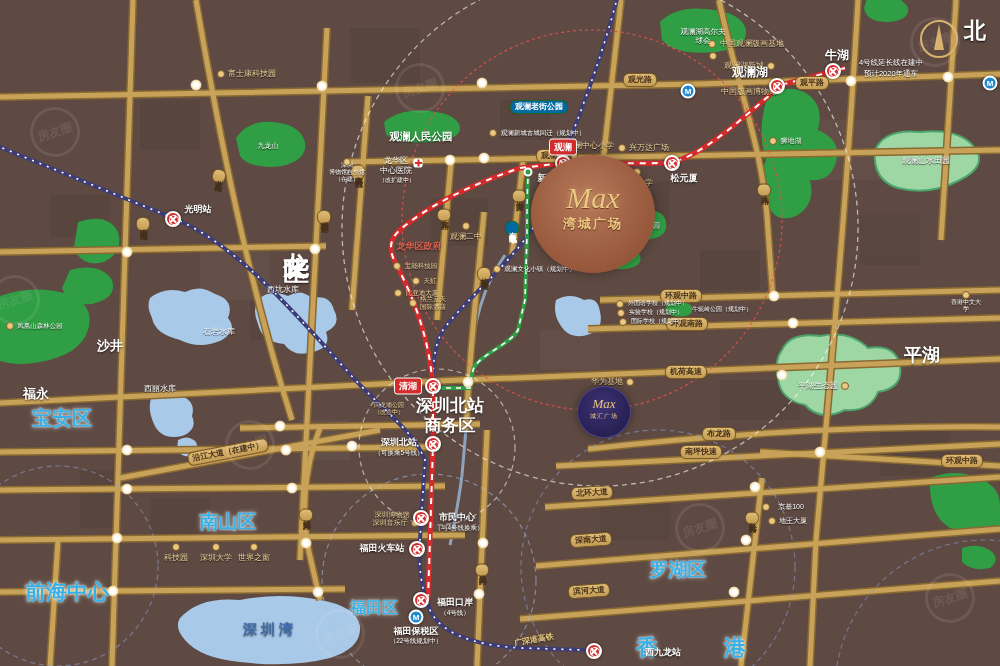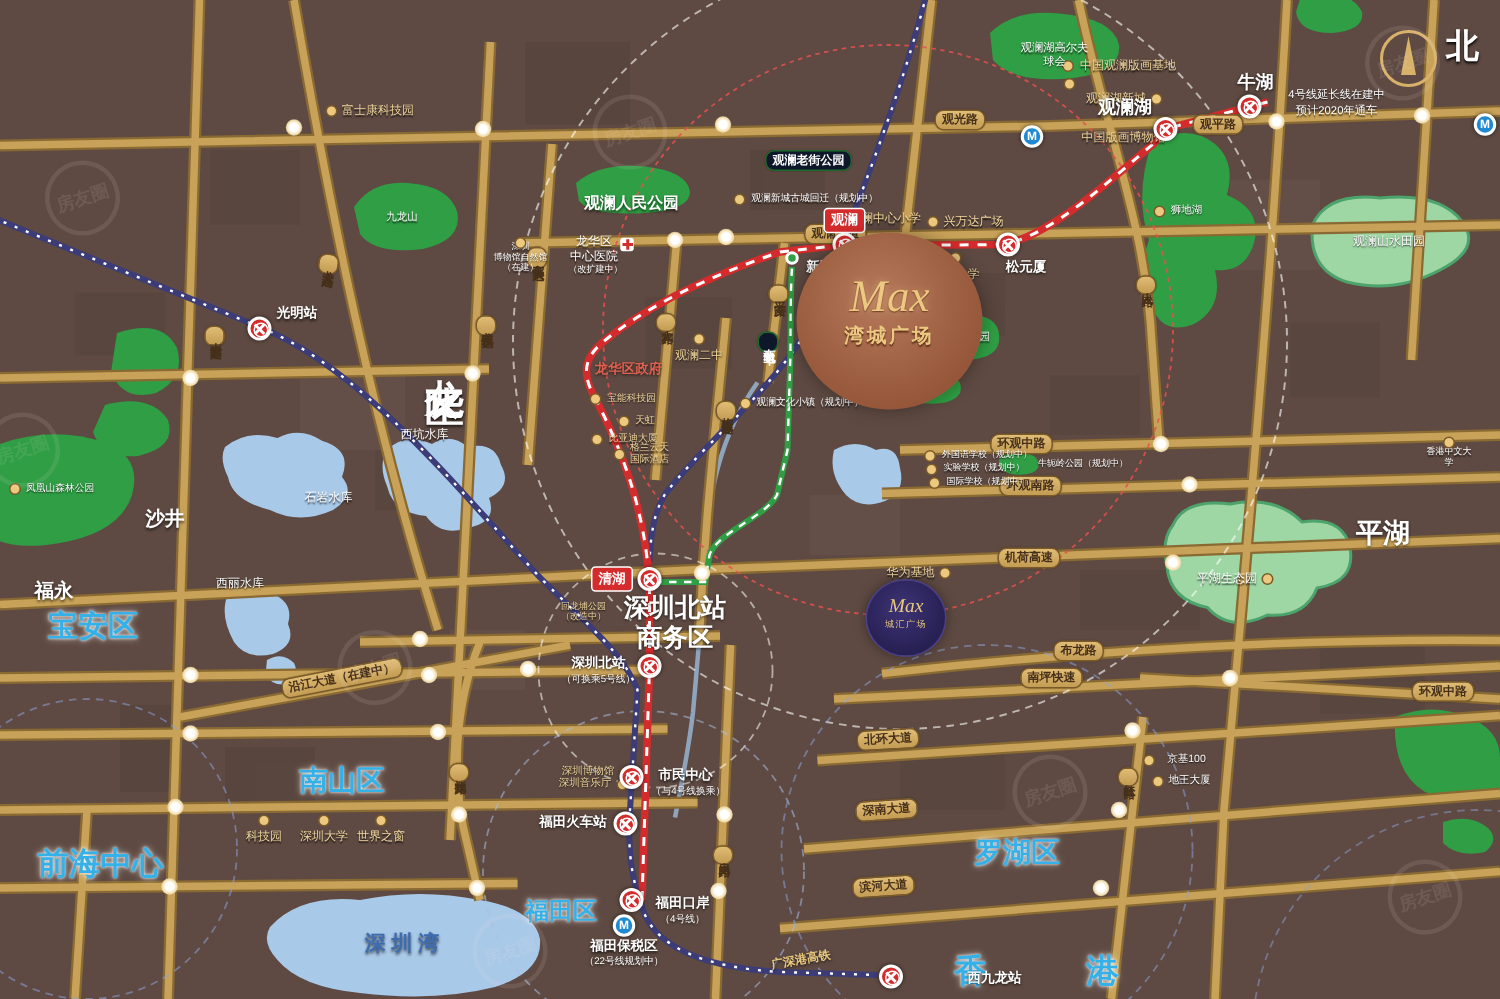--- a/index.html
+++ b/index.html
@@ -7,21 +7,21 @@
        font-family:"Liberation Sans","DejaVu Sans",sans-serif;}
   #map svg{position:absolute;left:0;top:0;}
   .lbl{position:absolute;transform:translate(-50%,-50%);white-space:pre-line;text-align:center;line-height:1.2;pointer-events:none;}
   .district{color:#36b1e8;font-weight:bold;text-shadow:0 0 2px rgba(255,255,255,.95),0 0 5px rgba(255,255,255,.7);}
   .place{color:#fff;font-weight:bold;text-shadow:0 1px 2px rgba(0,0,0,.65);}
   .vert{writing-mode:vertical-rl;letter-spacing:4px;}
   .badge{position:absolute;transform:translate(-50%,-50%);background:linear-gradient(#e0bc74,#c49c54);
          color:#46301a;border:1px solid #7a5a28;border-radius:6px;font-size:8px;line-height:10px;
          padding:1px 4px;white-space:nowrap;font-weight:bold;box-shadow:0 0 1px rgba(0,0,0,.4);}
   .badge.v{writing-mode:vertical-rl;padding:4px 1px;letter-spacing:1px;}
-  .badge.green{background:#0f172a;color:#fff;border-color:#1c6b2d;}
+  .badge.green{background:#0369a1;color:#fff;border-color:#1c6b2d;}
   .poi{color:#efd59c;text-shadow:0 1px 1px rgba(0,0,0,.8);}
   .poi.white{color:#fff;}
   .dot{position:absolute;width:6px;height:6px;border-radius:50%;background:#ecc97e;border:1px solid #7a5a28;transform:translate(-50%,-50%);}
   .cross{position:absolute;width:9px;height:9px;border-radius:2px;background:#fff;transform:translate(-50%,-50%);}
   .cross:before,.cross:after{content:"";position:absolute;background:#d42c2c;left:3.5px;top:1px;width:2px;height:7px;}
   .cross:after{transform:rotate(90deg);}
   .st{position:absolute;transform:translate(-50%,-50%);border-radius:50%;box-sizing:border-box;}
   .st.rail{width:16px;height:16px;background:#d42c2c;border:2px solid #fff;box-shadow:0 0 3px rgba(0,0,0,.6);}
   .st.rail i{position:absolute;left:5px;top:1.5px;width:2px;height:9px;background:#fff;}
   .st.rail i.a{transform:rotate(45deg);} .st.rail i.b{transform:rotate(-45deg);}
@@ -243,21 +243,21 @@
       <div class="glow" style="left: 280px; top: 426px;"></div>
       <div class="glow" style="left: 286px; top: 450px;"></div>
       <div class="glow" style="left: 292px; top: 488px;"></div>
       <div class="glow" style="left: 306px; top: 543px;"></div>
       <div class="glow" style="left: 318px; top: 592px;"></div>
       <div class="glow" style="left: 352px; top: 446px;"></div>
     </div>
 
   <div id="labels">
       <div class="lbl district" style="left: 62px; top: 418px; font-size: 20px; letter-spacing: 0px;">宝安区</div>
-      <div class="lbl district" style="left: 67px; top: 578px; font-size: 21px; letter-spacing: 0px; font-family: Liberation Mono, monospace;">前海中心</div>
+      <div class="lbl district" style="left: 67px; top: 592px; font-size: 21px; letter-spacing: 0px;">前海中心</div>
       <div class="lbl district" style="left: 228px; top: 522px; font-size: 19px; letter-spacing: 0px;">南山区</div>
       <div class="lbl district" style="left: 374px; top: 608px; font-size: 16px; letter-spacing: 0px;">福田区</div>
       <div class="lbl district" style="left: 678px; top: 570px; font-size: 19px; letter-spacing: 0px;">罗湖区</div>
       <div class="lbl district" style="left: 706px; top: 648px; font-size: 22px; letter-spacing: 30px;">香 港</div>
       <div class="lbl place vert" style="left: 296px; top: 238px; font-size: 26px;">龙华区</div>
       <div class="lbl place" style="left: 922px; top: 356px; font-size: 18px;">平湖</div>
       <div class="lbl place" style="left: 450px; top: 416px; font-size: 17px;">深圳北站
 商务区</div>
       <div class="lbl place" style="left: 421px; top: 136px; font-size: 10.5px; text-align: right;">观澜人民公园</div>
       <div class="lbl place" style="left: 268px; top: 629px; font-size: 14px; color: rgb(63, 108, 176);">深 圳 湾</div>

